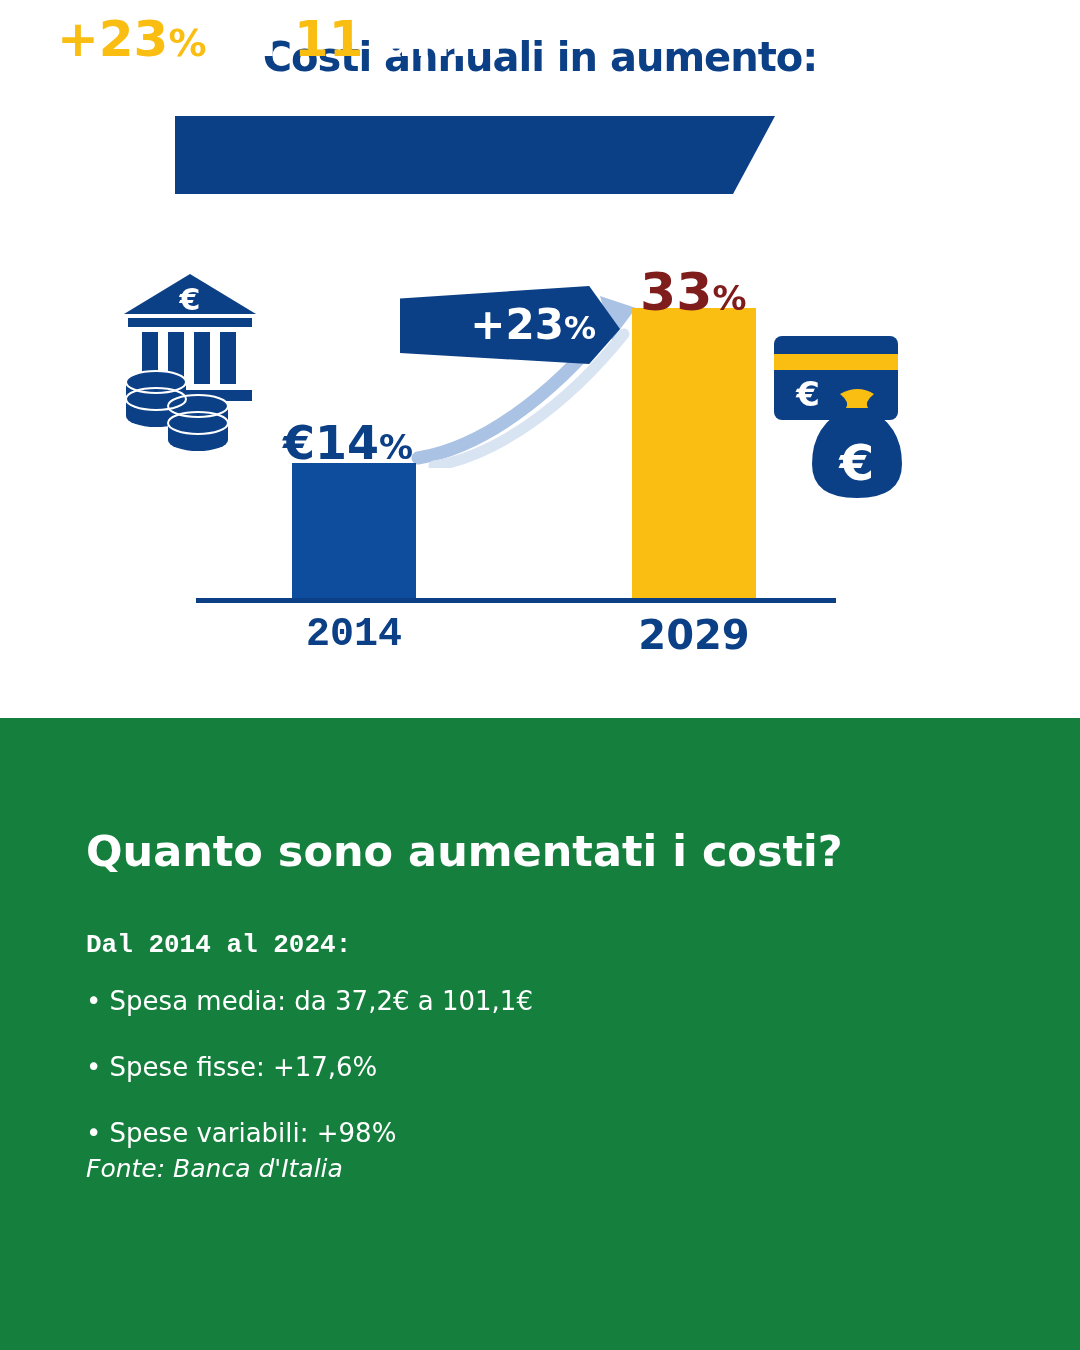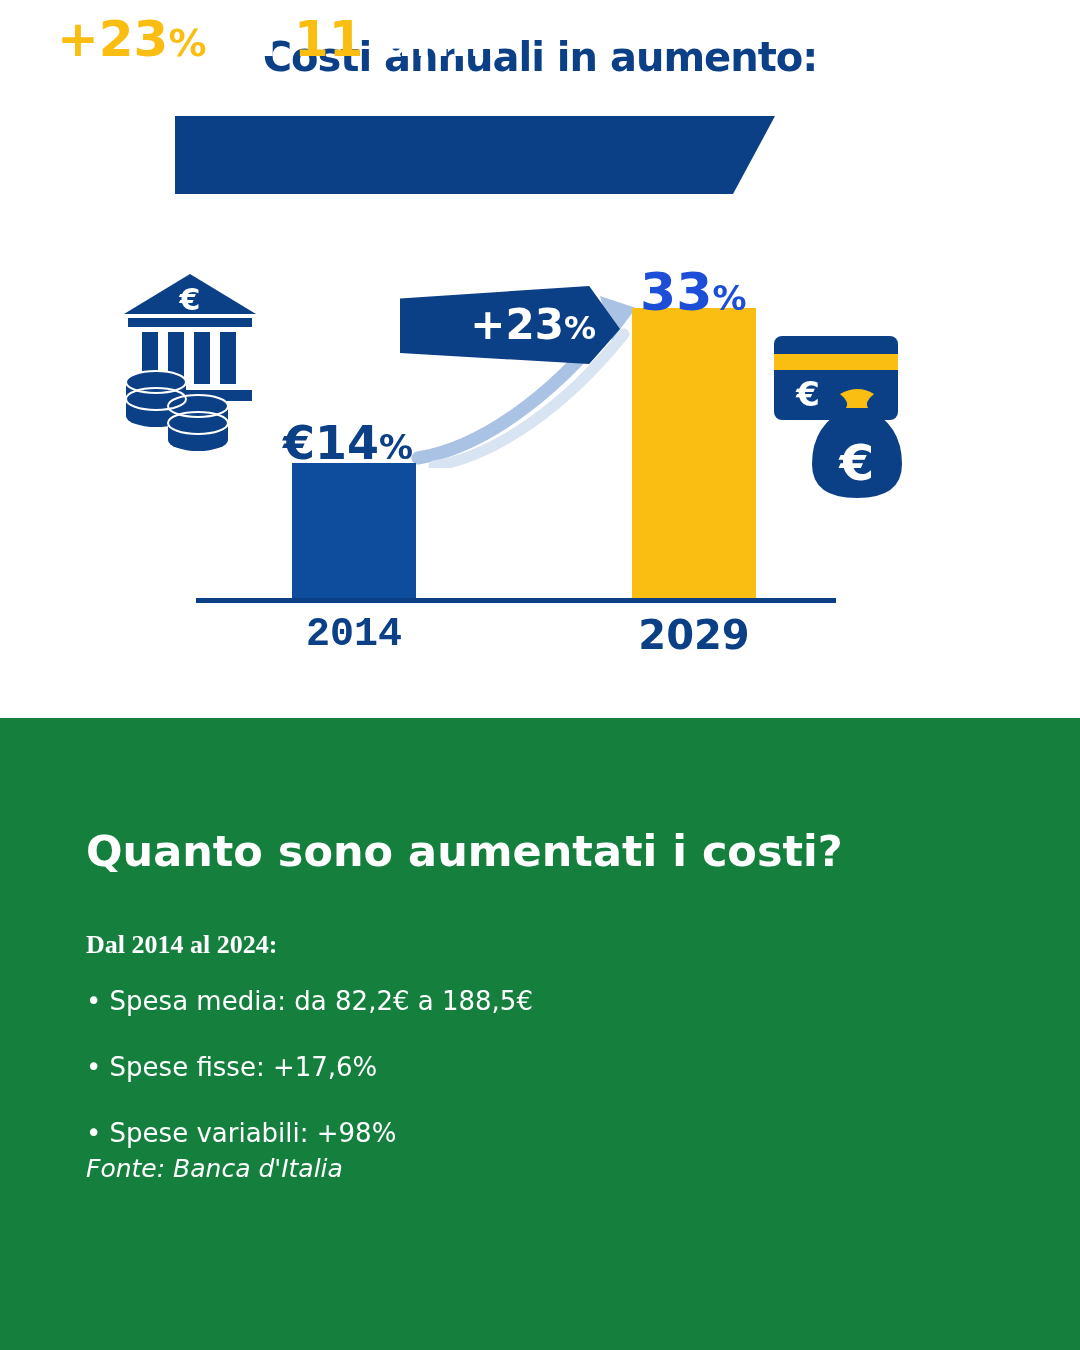--- a/index.html
+++ b/index.html
@@ -107,21 +107,21 @@
   .value-2014 {
     left: 283px;
     top: 186px;
     font-size: 46px;
     color: #0b3f86;
   }
   .value-2024 {
     left: 640px;
     top: 32px;
     font-size: 52px;
-    color: #1d4ed8;
+    color: #7f1d1d;
   }
   .value-sm { font-size: 34px; }
   .bar-label {
     position: absolute;
     top: 382px;
     font-family: "DejaVu Sans", sans-serif;
     font-size: 40px;
     font-weight: bold;
     color: #0b3f86;
     width: 200px;
@@ -176,21 +176,21 @@
     font-family: "DejaVu Sans", sans-serif;
     color: #ffffff;
     white-space: nowrap;
   }
   .caption-sub {
     position: absolute;
     left: 86px;
     top: 212px;
     font-size: 26px;
     font-weight: bold;
-    font-family: Liberation Serif, serif;
+    font-family: Liberation Mono, monospace;
     color: #ffffff;
   }
   .bullets {
     position: absolute;
     left: 86px;
     top: 268px;
     width: 900px;
     margin: 0;
     padding: 0;
     list-style: none;
@@ -287,18 +287,18 @@
 
     <div class="bar-label label-2014">2014</div>
     <div class="bar-label label-2024">2029</div>
   </div>
 </div>
 
 <div class="caption">
   <div class="caption-title">Quanto sono aumentati i costi?</div>
   <div class="caption-sub">Dal 2014 al 2024:</div>
   <ul class="bullets">
-    <li>• Spesa media: da 82,2€ a 188,5€</li>
+    <li>• Spesa media: da 37,2€ a 101,1€</li>
     <li>• Spese fisse: +17,6%</li>
     <li>• Spese variabili: +98%</li>
   </ul>
   <div class="source">Fonte: Banca d'Italia</div>
 </div>
 
 </body></html>

